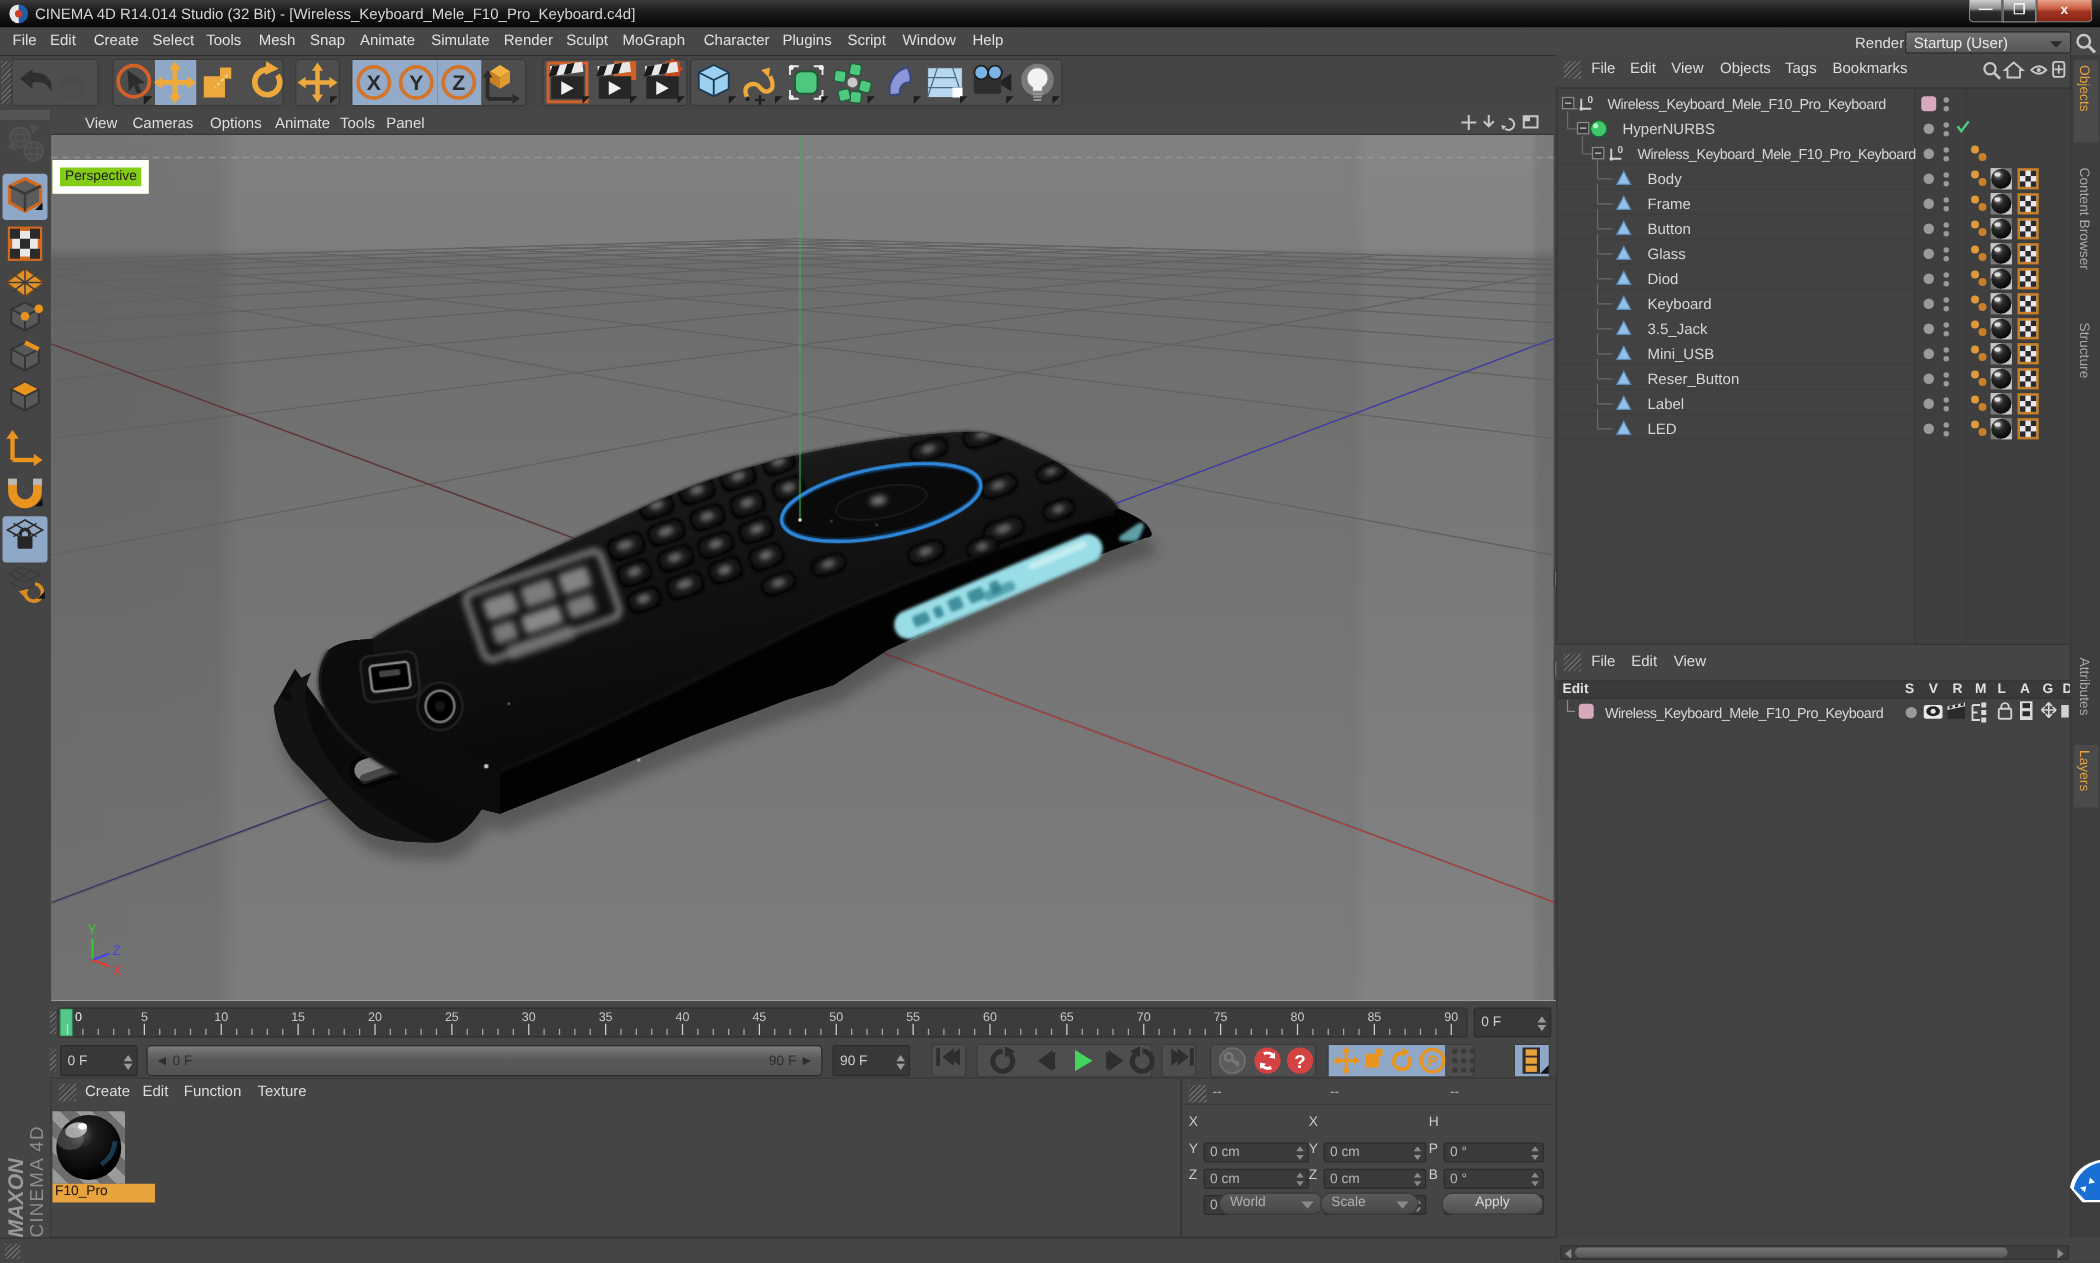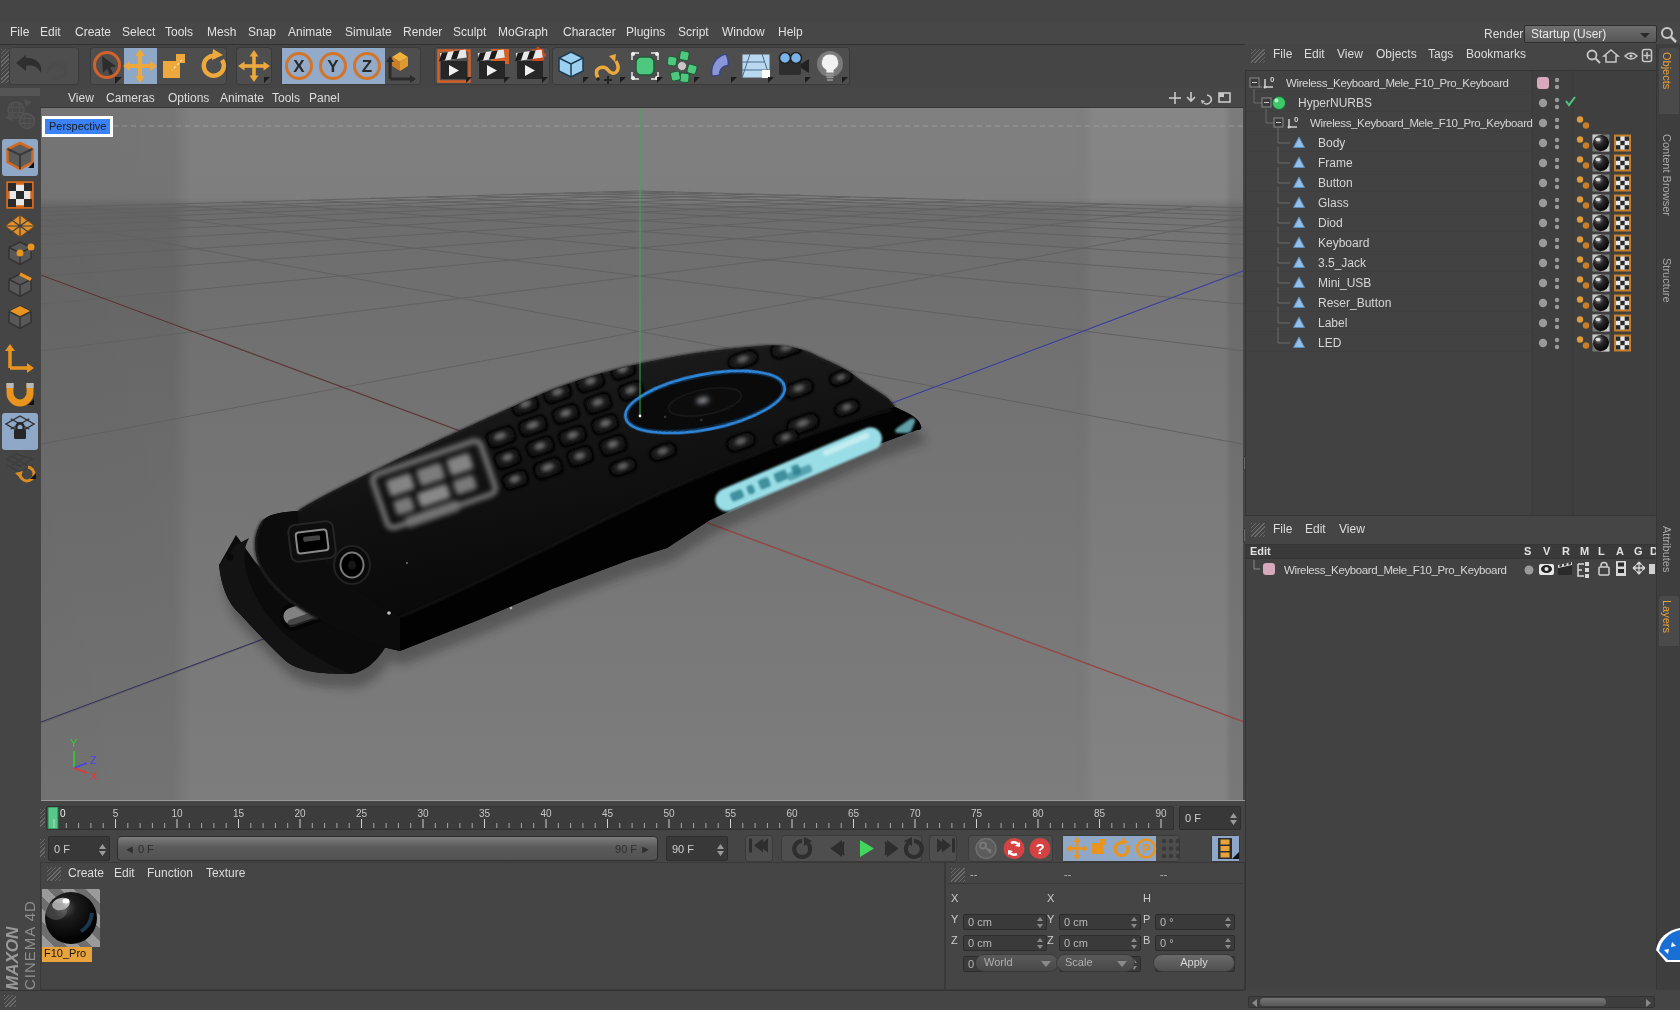--- a/index.html
+++ b/index.html
@@ -40,22 +40,22 @@
 
 #leftpal { position:absolute; left:0; top:88px; width:40px; height:774px; background:#454545; }
 
 
 #vpmenu { position:absolute; left:40px; top:88px; width:1205px; height:20px;
   background:#474747; color:#dddddd; font-size:12px; border-bottom:1px solid #363636;}
 #vpmenu span { position:absolute; top:3px; }
 #viewport { position:absolute; left:41px; top:108px; width:1202px; height:693px;
   background:#7a7a7a; overflow:hidden; }
 #vpsplit { position:absolute; left:1243px; top:88px; width:5px; height:714px; background:#454545; }
-#perspLbl { position:absolute; left:1px; top:8px; background:#3b82f6; color:#1c1c1c;
-  font-size:11px; padding:1px 4px 2px; border:3px solid #ffffff; }
+#perspLbl { position:absolute; left:1px; top:20px; background:#84cc16; color:#1c1c1c;
+  font-size:11px; padding:1px 4px 2px; border:6px solid #ffffff; }
 
 
 #rightcol { position:absolute; left:1245px; top:44px; width:435px; height:966px; background:#454545; }
 .pmenu { color:#dddddd; font-size:12px; position:relative; }
 .pmenu span { margin-right:14px; }
 #ommenu { position:absolute; left:0; top:3px; width:411px; height:22px; }
 #omtree { position:absolute; left:0; top:26px; width:411px; height:446px; background:#424242;
   border:1px solid #353535; border-right:none; color:#d6d6d6; font-size:12px; }
 #omlayers { position:absolute; left:0; top:474px; width:411px; height:536px; }
 #tabstrip { position:absolute; left:411px; top:0; width:24px; height:966px; background:#3e3e3e; border-left:1px solid #353535; }
@@ -82,20 +82,33 @@
 #rbstatus { position:absolute; left:1245px; top:990px; width:435px; height:20px; background:#454545; }
 .cfield { position:absolute; height:16px; background:#3a3a3a; border:1px solid #2c2c2c;
   border-radius:2px; color:#b8b8b8; font-size:11px; padding:0px 4px;margin-top:24px; }
 .clabel { position:absolute; color:#cccccc; font-size:11px; }
 .cdrop { position:absolute; height:18px; background:linear-gradient(#5a5a5a,#484848);
   border:1px solid #3a3a3a; border-radius:9px; color:#b0b0b0; font-size:11px; padding:1px 8px; }
 </style>
 </head>
 <body>
 <div id="page">
+  <div id="titlebar">
+    <svg class="abs" style="left:7px;top:3px" width="16" height="16" viewBox="0 0 16 16">
+      <circle cx="8" cy="8" r="7.5" fill="#1a5fa8"></circle>
+      <path d="M8 .5 A7.5 7.5 0 0 0 8 15.5 Z" fill="#e8e8e8"></path>
+      <circle cx="8" cy="8" r="3" fill="#cf3c2a"></circle>
+    </svg>
+    <span class="ttext">CINEMA 4D R14.014 Studio (32 Bit) - [Wireless_Keyboard_Mele_F10_Pro_Keyboard.c4d]</span>
+    <div id="winbtns">
+      <div class="wbtn min" style="line-height:14px">—</div>
+      <div class="wbtn max">❐</div>
+      <div class="wbtn close">x</div>
+    </div>
+  </div>
 
   <div id="menubar">
     <span class="mi" style="left:10px">File</span>
     <span class="mi" style="left:40px">Edit</span>
     <span class="mi" style="left:75px">Create</span>
     <span class="mi" style="left:122px">Select</span>
     <span class="mi" style="left:165px">Tools</span>
     <span class="mi" style="left:207px">Mesh</span>
     <span class="mi" style="left:248px">Snap</span>
     <span class="mi" style="left:288px">Animate</span>
@@ -1328,21 +1341,21 @@
               <stop offset="0.8" stop-color="#000"></stop>
           </radialGradient>
         </defs>
         <circle cx="29" cy="29" r="26" fill="url(#matprev)"></circle>
         <ellipse cx="19" cy="15" rx="9" ry="6" fill="#d8d8d8" opacity="0.8" transform="rotate(-15 19 15)"></ellipse>
         <ellipse cx="24" cy="12" rx="3.5" ry="2.5" fill="#fff"></ellipse>
         <ellipse cx="14" cy="22" rx="11" ry="9" fill="#8a8a8a" opacity="0.35"></ellipse>
         <path d="M40 44 a26 26 0 0 0 12 -20 l-4 0 a22 22 0 0 1 -10 17 z" fill="#2a6a9a" opacity="0.5"></path>
       </svg>
     </div>
-    <div style="position:absolute;left:1px;top:84px;width:50px;height:15px;background:#e8a33d;color:#141414;font-size:11px;padding-left:2px">F10_Pro</div>
+    <div style="position:absolute;left:1px;top:84px;width:82px;height:15px;background:#e8a33d;color:#141414;font-size:11px;padding-left:2px">F10_Pro</div>
   </div>
   <div id="coordpanel">
     <div class="grip" style="position:absolute;left:5px;top:5px;width:14px;height:14px"></div>
     <span class="clabel" style="left:24px;top:5px;color:#b8b8b8">--</span>
     <span class="clabel" style="left:118px;top:5px;color:#b8b8b8">--</span>
     <span class="clabel" style="left:214px;top:5px;color:#b8b8b8">--</span>
     <div style="position:absolute;left:2px;top:20px;width:294px;border-top:1px solid #393939"></div>
     <span class="clabel" style="left:5px;top:29px">X</span>
       <div class="cfield" style="left:17px;top:27px;width:84px">
         <span style="position:absolute;left:4px;top:1px">0 cm</span>

